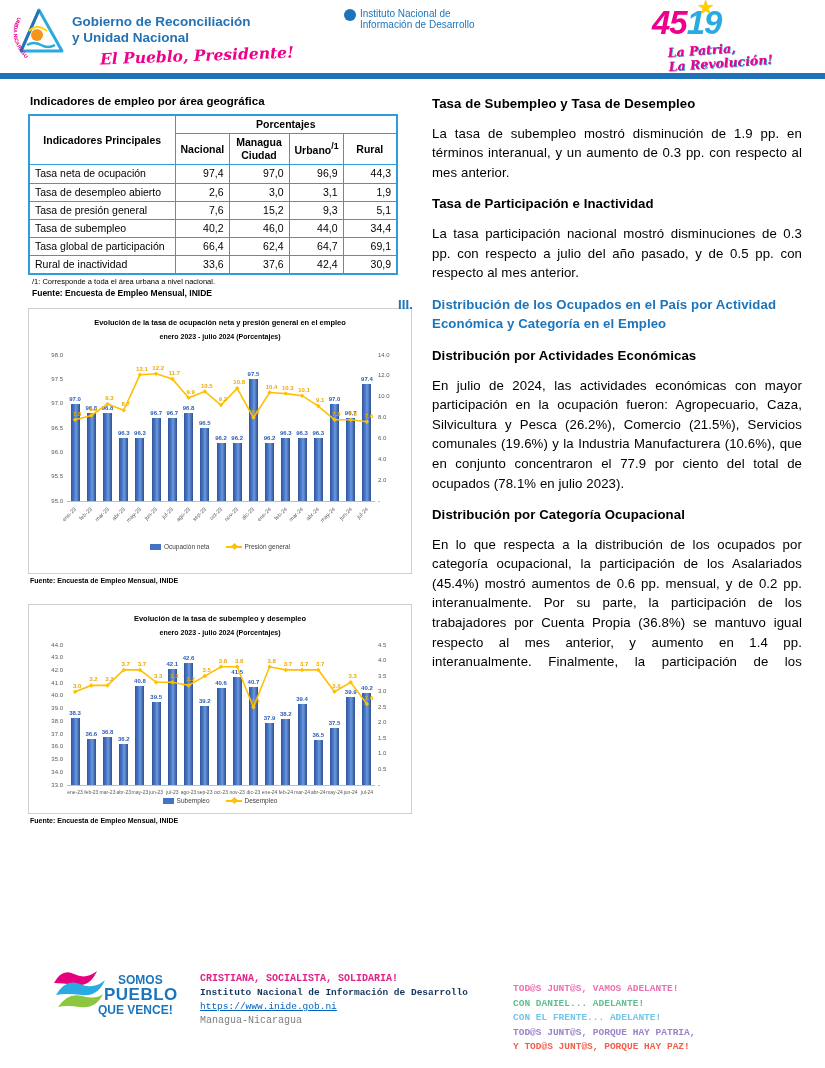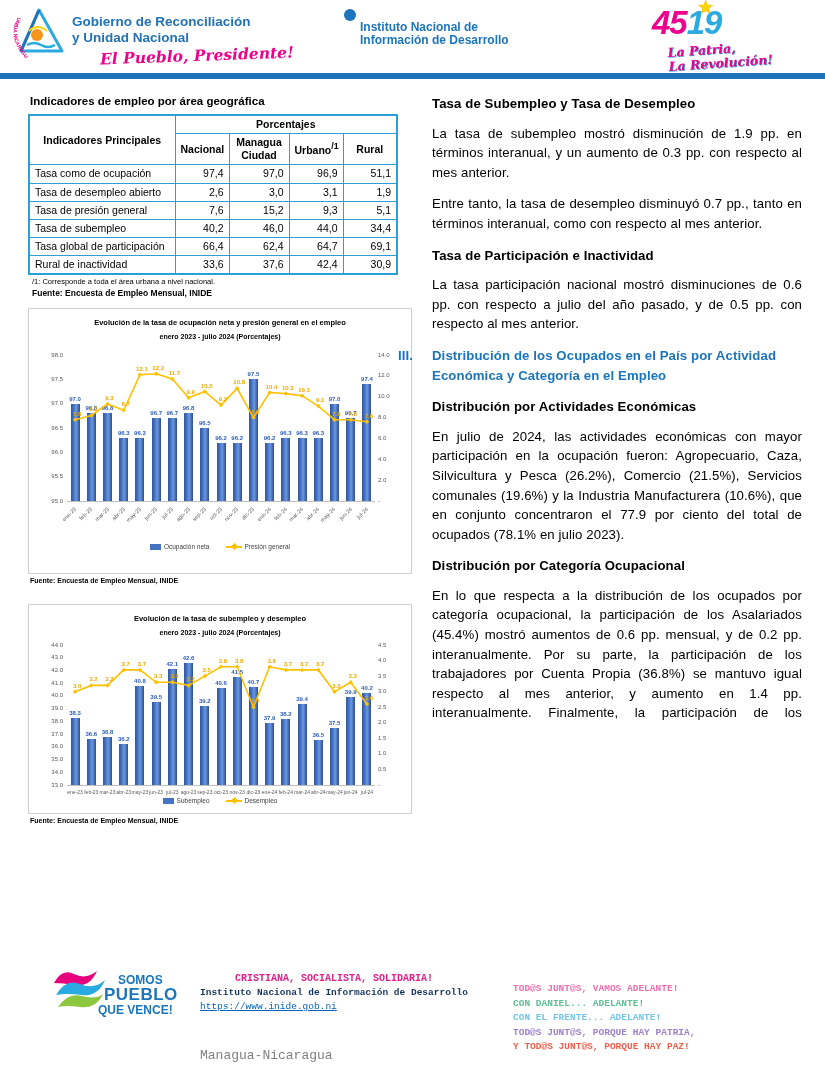--- a/index.html
+++ b/index.html
@@ -8,21 +8,21 @@
 
   
   .gov{position:absolute;left:10px;top:5px;display:flex;gap:4px;}
   .gov-text{padding-top:9px;}
   .gov-l{font-size:13.5px;font-weight:700;color:#2272B5;line-height:1.15;}
   .gov-script{font-family:"DejaVu Serif",serif;font-style:italic;font-weight:700;
               font-size:15.5px;color:#EC008C;margin-left:28px;margin-top:1px;transform:rotate(-2deg);}
   .inide{position:absolute;left:344px;top:8px;}
   .inide-top{display:flex;gap:4px;align-items:flex-start;}
   .inide-dot{width:12px;height:12px;border-radius:50%;background:#1C75BC;margin-top:1px;}
-  .inide-small{font-size:12px;font-weight:700;color:#1C75BC;line-height:1.12;margin-top:13px;}
+  .inide-small{font-size:10px;font-weight:400;color:#1C75BC;line-height:1.12;}
   .inide-big{font-size:38px;font-weight:800;color:#1C75BC;letter-spacing:1.5px;line-height:.95;margin-top:-3px;}
   .anniv{position:absolute;left:642px;top:6px;width:170px;}
   .anniv-nums{font-size:33px;font-weight:800;font-style:italic;line-height:1;position:relative;padding-left:10px;letter-spacing:-1px;}
   .n45{color:#EC008C;}.n19{color:#29ABE2;text-align:right;}
   .star{position:absolute;left:56px;top:-7px;color:#FFD200;font-size:17px;font-style:normal;text-shadow:0 0 1px #F7941D;}
   .anniv-script{font-family:"DejaVu Serif",serif;font-style:italic;font-weight:700;color:#EC008C;
                 font-size:12.5px;line-height:1.12;margin-left:26px;margin-top:2px;transform:rotate(-4deg);
                 text-shadow:.7px .7px 0 #29ABE2;}
   .hdr-bar{position:absolute;left:0;top:73px;width:825px;height:6px;background:#1F72B8;}
 
@@ -78,24 +78,24 @@
   .a-sec-num{position:absolute;left:-34px;top:0;}
   .p-last{text-align-last:justify;}
 
   
   .somos{position:absolute;left:52px;top:966px;display:flex;}
   .somos-text{margin-left:-6px;color:#1B75BC;font-weight:700;line-height:1.02;padding-top:8px;}
   .somos-t1{font-size:12px;margin-left:16px;}
   .somos-t2{font-size:17px;letter-spacing:.5px;margin-left:2px;}
   .somos-t3{font-size:12px;margin-left:-4px;}
   .f-center{position:absolute;left:200px;top:972px;font-family:"Liberation Mono",monospace;line-height:13.5px;}
-  .f-c1{color:#E0218A;font-weight:700;font-size:10px;text-align:center;}
+  .f-c1{color:#E0218A;font-weight:700;font-size:10px;}
   .f-c2{color:#17365D;font-weight:700;font-size:9.5px;}
   .f-link{color:#0563C1;font-size:9.5px;text-decoration:underline;}
-  .f-c4{color:#7F7F7F;font-size:13px;margin-top:35px;}
+  .f-c4{color:#7F7F7F;font-size:10px;}
   .f-slogans{position:absolute;left:513px;top:982px;font-family:"Liberation Mono",monospace;
              font-size:9.5px;line-height:14.5px;font-weight:700;}
 </style>
 </head>
 <body>
 
 <div id="page">
 
   <div class="gov">
     <svg width="58" height="58" viewBox="0 0 58 58">
@@ -155,25 +155,25 @@
       </tr>
       <tr>
         <th>Nacional</th>
         <th>Managua Ciudad</th>
         <th><span>Urbano</span><sup>/1</sup></th>
         <th>Rural</th>
       </tr>
     </thead>
     <tbody>
         <tr>
-          <td class="lbl">Tasa como de ocupación</td>
+          <td class="lbl">Tasa neta de ocupación</td>
           <td class="num">97,4</td>
           <td class="num">97,0</td>
           <td class="num">96,9</td>
-          <td class="num">51,1</td>
+          <td class="num">44,3</td>
         </tr>
         <tr>
           <td class="lbl">Tasa de desempleo abierto</td>
           <td class="num">2,6</td>
           <td class="num">3,0</td>
           <td class="num">3,1</td>
           <td class="num">1,9</td>
         </tr>
         <tr>
           <td class="lbl">Tasa de presión general</td>
@@ -477,23 +477,22 @@
           </span>
           <span>Desempleo</span>
         </span>
       </div>
   </div>
   <div class="c-src" id="src2">Fuente: Encuesta de Empleo Mensual, INIDE</div>
 
   <div class="article">
     <div class="a-head">Tasa de Subempleo y Tasa de Desempleo</div>
     <p class="a-p">La tasa de subempleo mostró disminución de 1.9 pp. en términos interanual, y un aumento de 0.3 pp. con respecto al mes anterior.</p>
-    <p class="a-p">Entre tanto, la tasa de desempleo disminuyó 0.7 pp., tanto en términos interanual, como con respecto al mes anterior.</p>
     <div class="a-head">Tasa de Participación e Inactividad</div>
-    <p class="a-p">La tasa participación nacional mostró disminuciones de 0.6 pp. con respecto a julio del año pasado, y de 0.5 pp. con respecto al mes anterior.</p>
+    <p class="a-p">La tasa participación nacional mostró disminuciones de 0.3 pp. con respecto a julio del año pasado, y de 0.5 pp. con respecto al mes anterior.</p>
     <div class="a-sec">
       <span class="a-sec-num">III.</span>
       <span>Distribución de los Ocupados en el País por Actividad Económica y Categoría en el Empleo</span>
     </div>
     <div class="a-head">Distribución por Actividades Económicas</div>
     <p class="a-p">En julio de 2024, las actividades económicas con mayor participación en la ocupación fueron: Agropecuario, Caza, Silvicultura y Pesca (26.2%), Comercio (21.5%), Servicios comunales (19.6%) y la Industria Manufacturera (10.6%), que en conjunto concentraron el 77.9 por ciento del total de ocupados (78.1% en julio 2023).</p>
     <div class="a-head">Distribución por Categoría Ocupacional</div>
     <p class="a-p p-last">En lo que respecta a la distribución de los ocupados por categoría ocupacional, la participación de los Asalariados (45.4%) mostró aumentos de 0.6 pp. mensual, y de 0.2 pp. interanualmente. Por su parte, la participación de los trabajadores por Cuenta Propia (36.8%) se mantuvo igual respecto al mes anterior, y aumento en 1.4 pp. interanualmente. Finalmente, la participación de los</p>
   </div>
 

